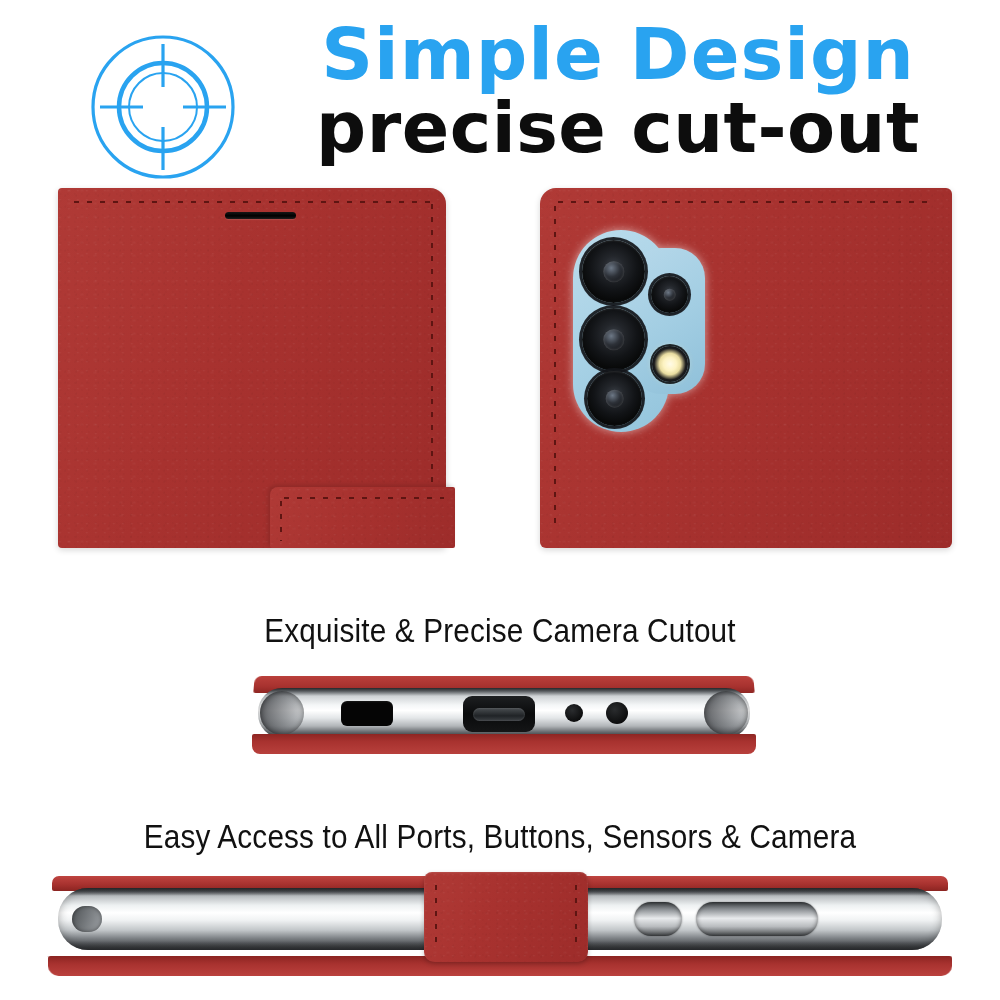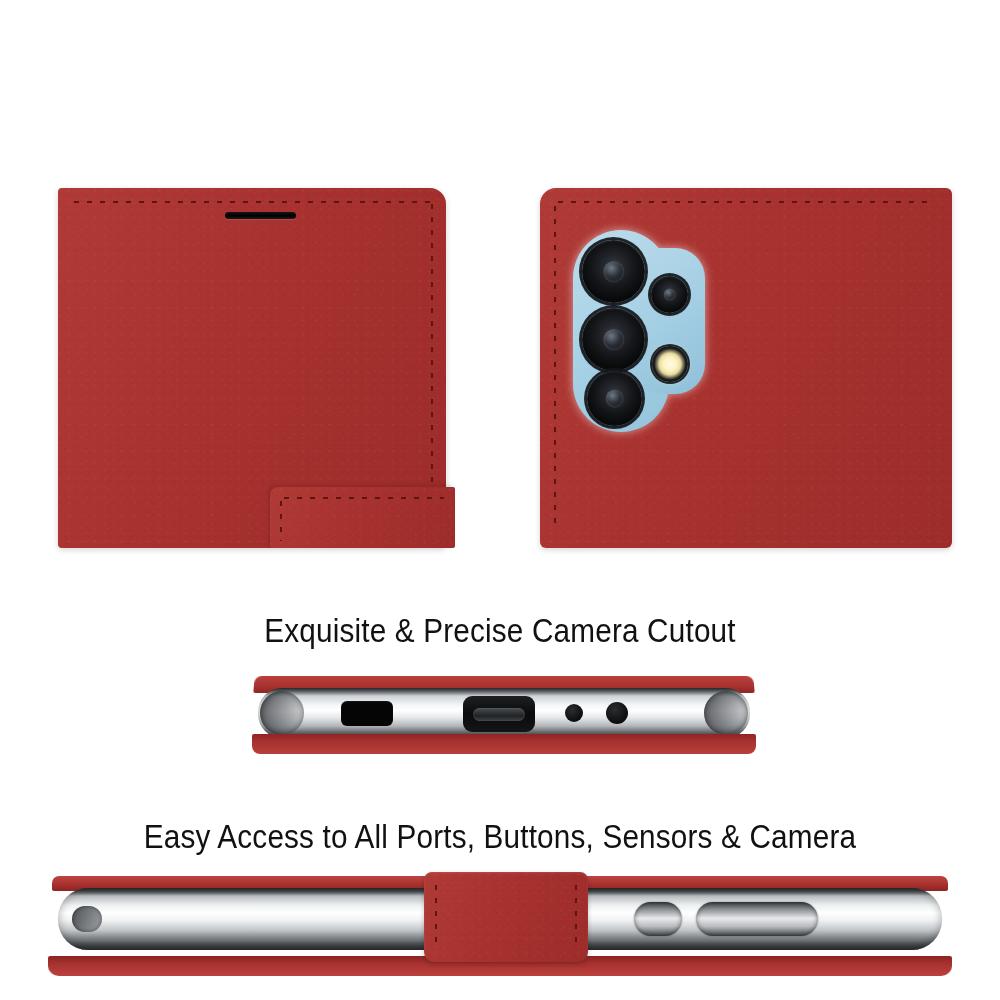--- a/index.html
+++ b/index.html
@@ -366,20 +366,40 @@
     box-shadow: 0 2px 5px rgba(0,0,0,0.22), inset 0 1px 2px rgba(255,255,255,0.12);
   }
   .strap-stitch-left  { left: 11px; top: 13px; height: 62px; }
   .strap-stitch-right { right: 11px; top: 13px; height: 62px; }
 </style>
 </head>
 <body>
 
 <div class="page">
 
+  <div class="header">
+
+    <div class="target-icon">
+      <svg width="150" height="150" viewBox="0 0 150 150">
+        <circle cx="75" cy="75" r="70" fill="none" stroke="#29a3f0" stroke-width="3.2"></circle>
+        <circle cx="75" cy="75" r="44" fill="none" stroke="#29a3f0" stroke-width="4.5"></circle>
+        <circle cx="75" cy="75" r="34" fill="none" stroke="#29a3f0" stroke-width="2"></circle>
+        <line x1="75" y1="12" x2="75" y2="55" stroke="#29a3f0" stroke-width="3.2"></line>
+        <line x1="75" y1="95" x2="75" y2="138" stroke="#29a3f0" stroke-width="3.2"></line>
+        <line x1="12" y1="75" x2="55" y2="75" stroke="#29a3f0" stroke-width="3.2"></line>
+        <line x1="95" y1="75" x2="138" y2="75" stroke="#29a3f0" stroke-width="3.2"></line>
+      </svg>
+    </div>
+
+    <div class="headline-block">
+      <div class="headline-1">Simple Design</div>
+      <div class="headline-2">precise cut-out</div>
+    </div>
+
+  </div>
 
   <div class="cases-row">
 
     <div class="case-left leather">
       <div class="stitch-h case-left-inner-stitch-top"></div>
       <div class="stitch-v case-left-inner-stitch-right"></div>
       <div class="earpiece-slot"></div>
 
       <div class="card-flap leather">
         <div class="stitch-h card-flap-stitch-top"></div>

